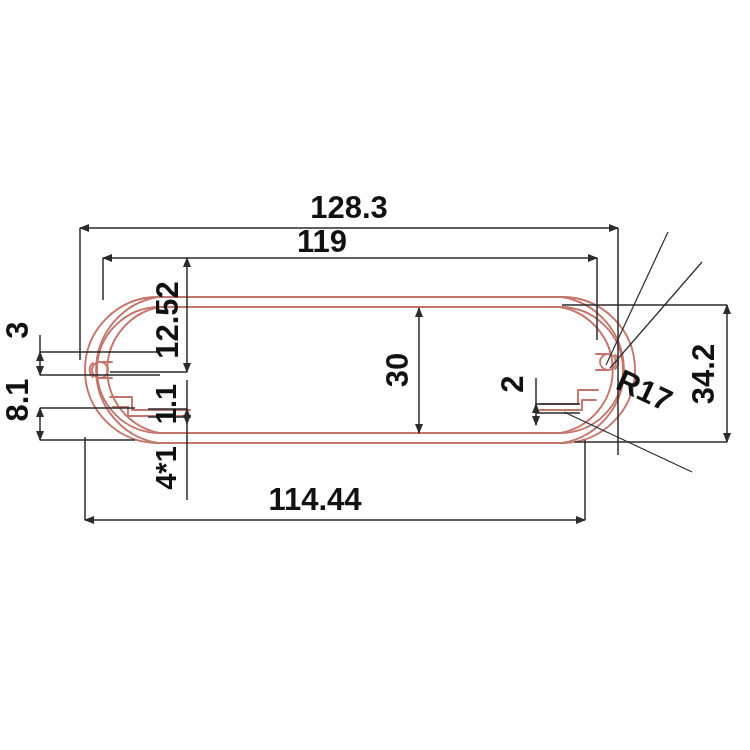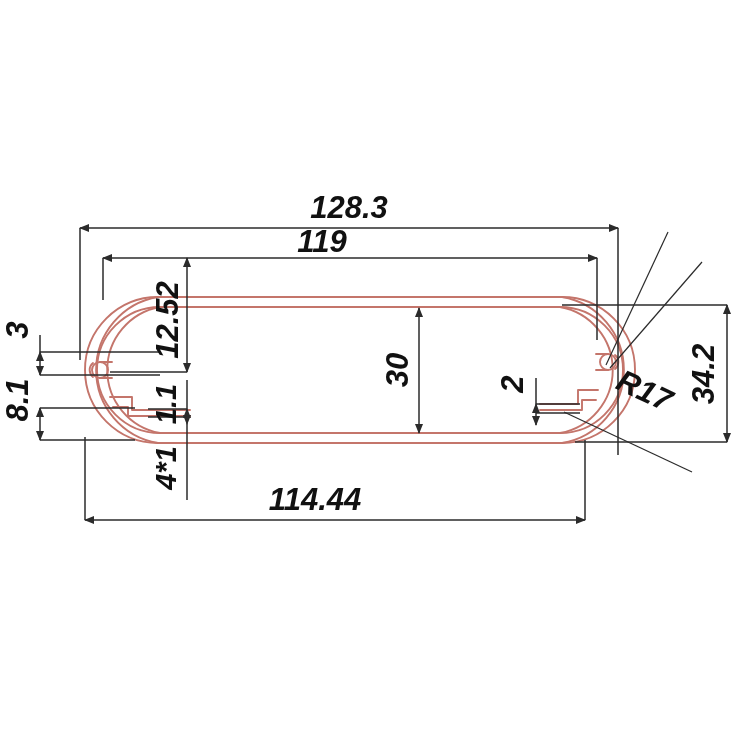--- a/index.html
+++ b/index.html
@@ -12,21 +12,20 @@
     width: 750px;
     height: 750px;
     overflow: hidden;
     font-family: "Liberation Sans", sans-serif;
   }
   #drawing-root {
     position: relative;
     width: 750px;
     height: 750px;
     background: #ffffff;
-    font-style: italic;
   }
   svg#drawing-svg {
     display: block;
     width: 750px;
     height: 750px;
   }
   .dim-text {
     font-family: "Liberation Sans", sans-serif;
     font-size: 31px;
     font-weight: 700;

